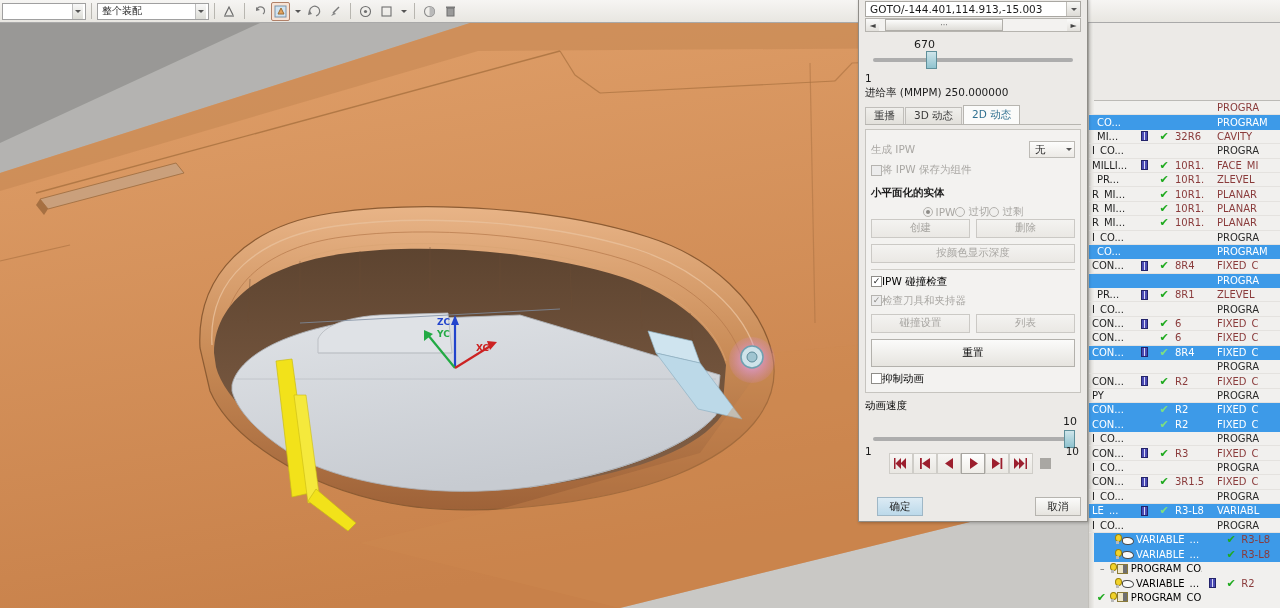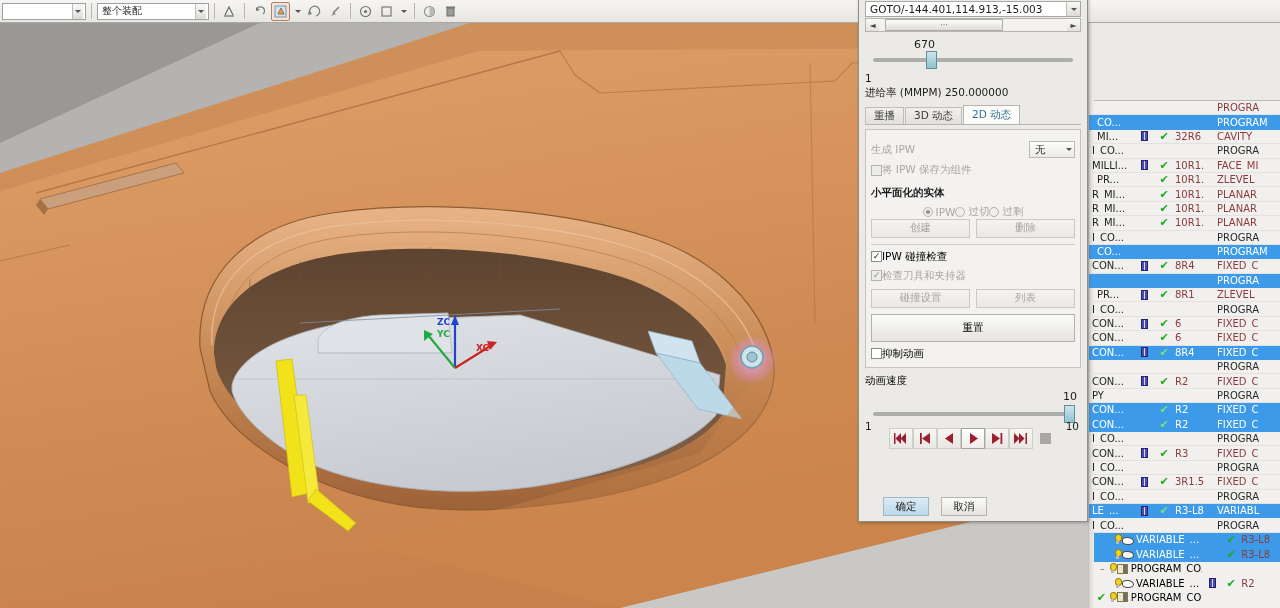--- a/index.html
+++ b/index.html
@@ -162,21 +162,21 @@
   .anim-label { font-size: 10.5px; margin-top: 6px; }
   .anim-slider { position: relative; height: 36px; margin-top: 2px; }
   .playbar { display: flex; justify-content: center; gap: 0; margin-top: 2px; }
   .pbtn {
     width: 24px; height: 21px; display: flex; align-items: center; justify-content: center;
     background: linear-gradient(#f7f6f4,#e9e7e2); border: 1px solid #cfcdc8;
   }
   .pbtn.cur { border-color: #a7a5a0; background: linear-gradient(#ffffff,#efedE8); }
   .pbtn svg { display: block; }
   .stopbox { width: 11px; height: 11px; background: #a9a7a3; }
-  .dlg-footer { margin-top: auto; display: flex; justify-content: flex-start; gap: 12px; padding: 0 6px 5px 24px; }
+  .dlg-footer { margin-top: auto; display: flex; justify-content: space-between; gap: 12px; padding: 0 6px 5px 18px; }
   .fbtn { width: 46px; height: 19px; display: flex; align-items: center; justify-content: center; font-size: 10.5px; border: 1px solid #9fb7c6; background: linear-gradient(#dcebf4,#bcd9ea); color: #1b1b1b; }
   .fbtn.sec { border-color: #b6b4af; background: linear-gradient(#fbfbfa,#e6e4df); }
 </style>
 </head>
 <body>
 
 <div id="app">
 
   <div class="toolbar">
     <div class="combo" style="width:84px;">
@@ -769,20 +769,21 @@
               <span class="rd"></span>
               <span>过剩</span>
             </label>
           </div>
 
         <div class="btn-row" style="margin-top:0;">
           <div class="btn dis">创建</div>
           <div class="btn dis">删除</div>
         </div>
 
+        <div class="btn dis" style="margin-top:6px;">按颜色显示深度</div>
 
         <div class="hr"></div>
 
         <label class="cbx">
           <span class="box">✓</span>
           <span>IPW 碰撞检查</span>
         </label>
         <br>
         <label class="cbx lbl-dis">
           <span class="box dis">✓</span>

